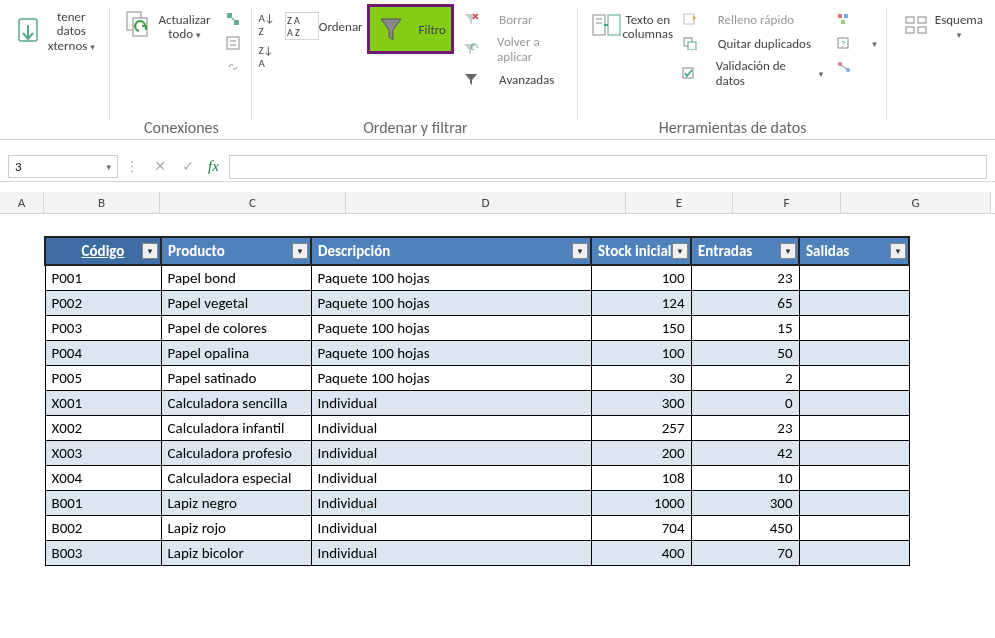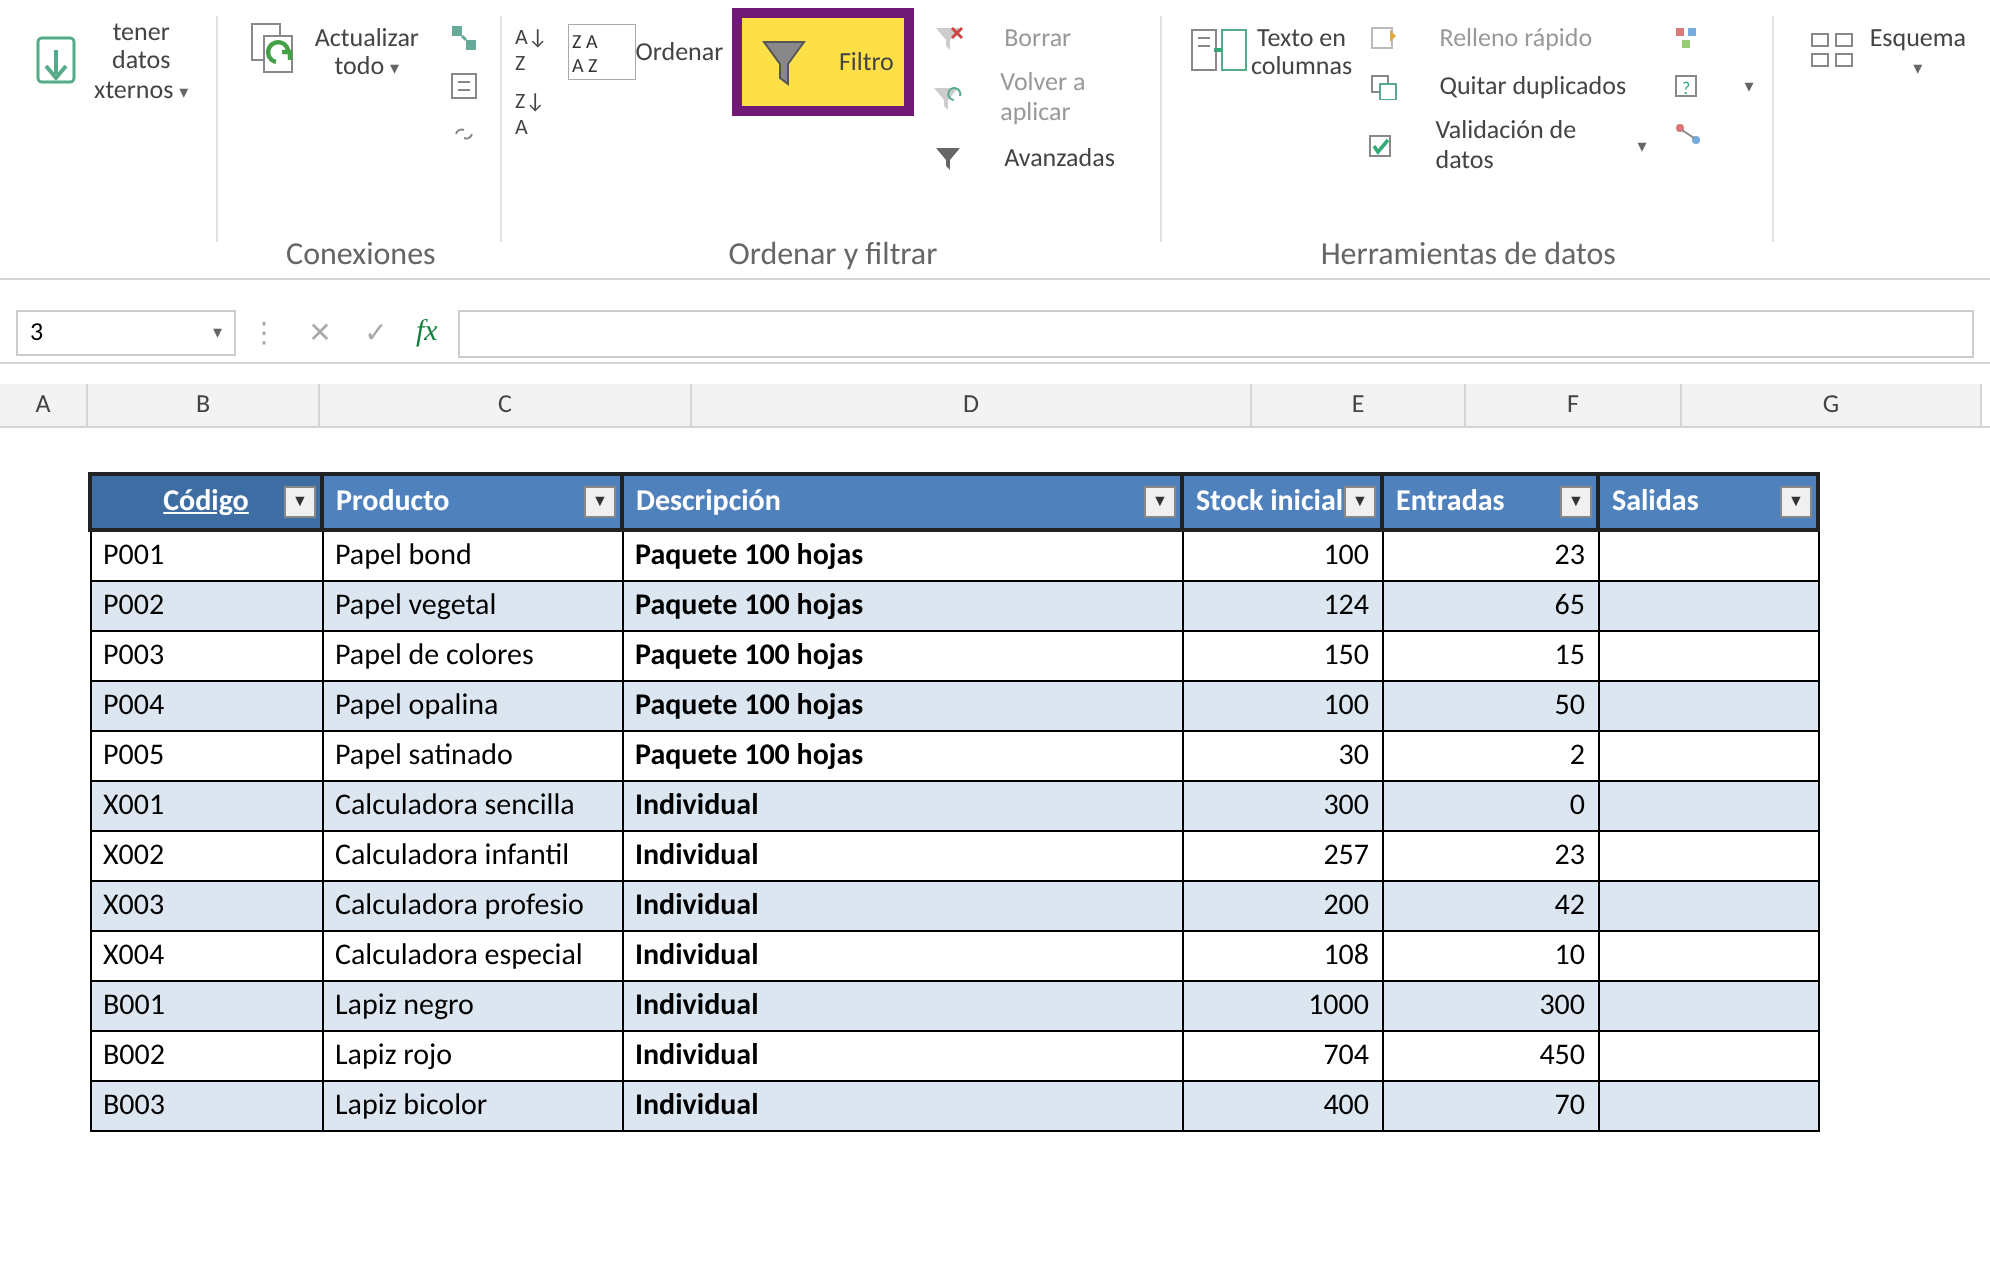--- a/index.html
+++ b/index.html
@@ -7,21 +7,21 @@
 
 
 .ribbon { background: #fff; border-bottom: 1px solid #d4d4d4; display: flex; padding: 4px 0 0 0; height: 140px; }
 .ribbon-group { display: flex; flex-direction: column; align-items: center; padding: 0 6px; position: relative; }
 .ribbon-group::after { content: ""; position: absolute; right: 0; top: 4px; bottom: 18px; width: 1px; background: #e0e0e0; }
 .ribbon-group:last-child::after { display: none; }
 .group-content { display: flex; align-items: flex-start; gap: 4px; flex: 1; }
 .group-label { font-size: 16px; color: #666; margin-top: auto; margin-bottom: 2px; }
 
 .big-btn { display: flex; align-items: center; justify-content: flex-start; padding: 4px 6px; cursor: pointer; min-width: 56px; text-align: center; }
-.big-btn.active { background: #fde047; border: 5px solid #701a75; gap: 12px; }
+.big-btn.active { background: #84cc16; border: 3px solid #701a75; gap: 12px; }
 .big-btn .icon-box { width: 36px; height: 36px; display: flex; align-items: center; justify-content: center; }
 .big-btn .btn-label { font-size: 13px; color: #444; line-height: 1.1; margin-top: 2px; }
 .small-caret { font-size: 9px; color: #666; }
 
 .stack { display: flex; flex-direction: column; gap: 2px; padding-top: 4px; }
 .small-btn { display: flex; align-items: center; gap: 19px; padding: 2px 4px; cursor: pointer; font-size: 13px; color: #444; }
 .small-btn.disabled { color: #999; }
 .small-icon { width: 18px; height: 18px; display: flex; align-items: center; justify-content: center; }
 
 .sort-icons { display: flex; flex-direction: column; gap: 6px; padding-top: 8px; }
@@ -52,21 +52,21 @@
 .data-table { border-collapse: collapse; }
 .data-table th { background: #4f81bd; color: #fff; font-weight: bold; text-align: left; padding: 4px 6px; border: 2px solid #222; position: relative; font-size: 15px; }
 .data-table th.sel { background: #3e6da3; text-decoration: underline; text-align: center; }
 .filter-btn { position: absolute; right: 2px; top: 50%; transform: translateY(-50%); width: 16px; height: 16px; background: #f0f0f0; border: 1px solid #888; display: flex; align-items: center; justify-content: center; font-size: 8px; color: #333; cursor: pointer; }
 .data-table td { border: 1px solid #000; padding: 3px 6px; font-size: 15px; background: #fff; }
 .data-table tr:nth-child(even) td { background: #dce6f1; }
 .data-table td.num { text-align: right; }
 
 .cB { width: 116px; }
 .cC { width: 150px; overflow: hidden; white-space: nowrap; }
-.cD { width: 280px; overflow: hidden; white-space: nowrap; font-weight: bold; }
+.cD { width: 280px; overflow: hidden; white-space: nowrap; }
 .cE { width: 100px; }
 .cF { width: 108px; }
 .cG { width: 110px; }
 
 svg { display: block; }
 </style>
 </head>
 <body>
 
 <div class="ribbon">

